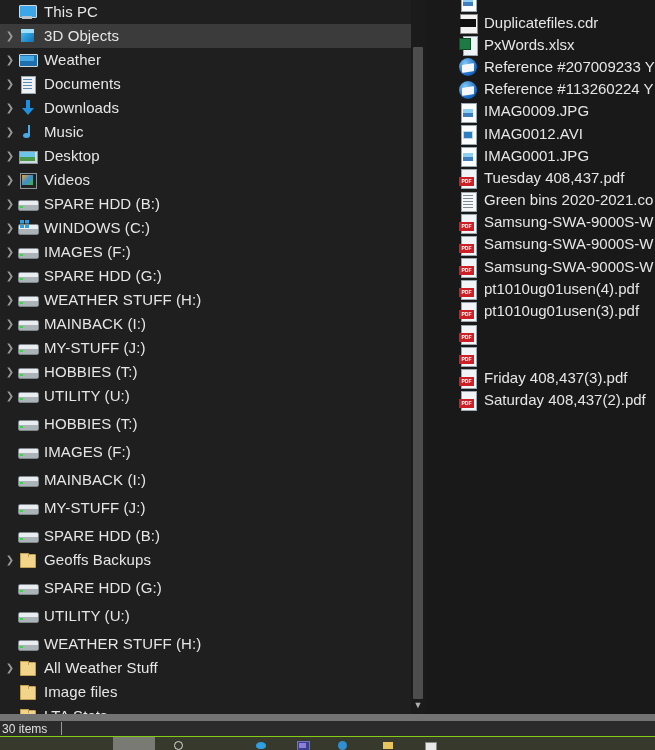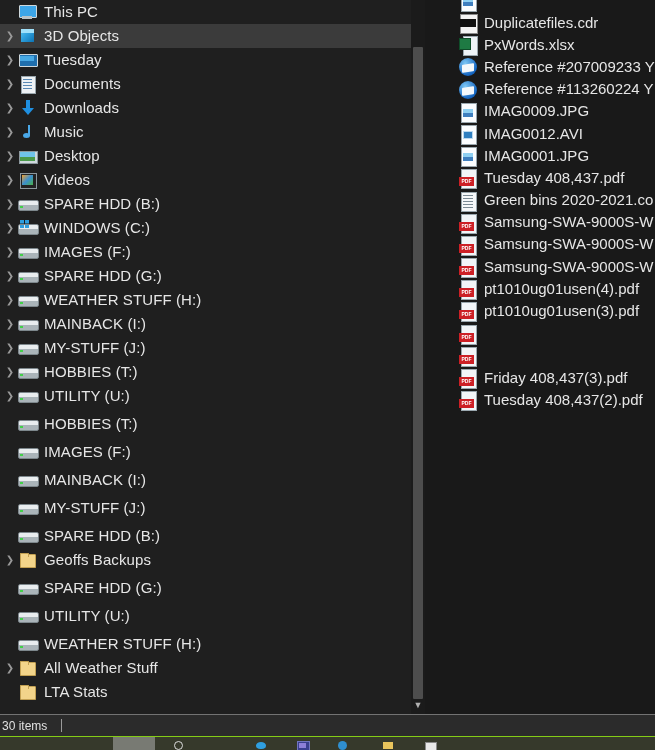--- a/index.html
+++ b/index.html
@@ -153,21 +153,21 @@
 
   
   .file-row.clipped { height: 12px; overflow: hidden; }
   .file-row.clipped .fico { top: -8px; }
 
   
   #statusbar {
     position: absolute; left: 0; top: 714px;
     width: 655px; height: 22px;
     background: #2b2b2b;
-    border-top: 1px solid #737373;
+    border-top: 7px solid #737373;
     display: flex; align-items: center;
     color: #e0e0e0; font-size: 12px;
   }
   #status-items { padding-left: 2px; }
   #status-sep {
     width: 1px; height: 13px; background: #9a9a9a;
     margin-left: 14px;
   }
 
   
@@ -202,21 +202,21 @@
         <span class="nav-label">This PC</span>
       </div>
       <div class="nav-row lvl1 selected">
         <span class="chev">❯</span>
         <span class="ico ic-3d"></span>
         <span class="nav-label">3D Objects</span>
       </div>
       <div class="nav-row lvl1">
         <span class="chev">❯</span>
         <span class="ico ic-desk"></span>
-        <span class="nav-label">Tuesday</span>
+        <span class="nav-label">Weather</span>
       </div>
       <div class="nav-row lvl1">
         <span class="chev">❯</span>
         <span class="ico ic-doc"></span>
         <span class="nav-label">Documents</span>
       </div>
       <div class="nav-row lvl1">
         <span class="chev">❯</span>
         <span class="ico ic-dl"></span>
         <span class="nav-label">Downloads</span>
@@ -331,20 +331,25 @@
       <div class="nav-row lvl0" style="height: 4px;"></div>
       <div class="nav-row lvl0">
         <span class="chev empty">❯</span>
         <span class="ico ic-hdd"></span>
         <span class="nav-label">WEATHER STUFF (H:)</span>
       </div>
       <div class="nav-row lvl1">
         <span class="chev">❯</span>
         <span class="ico ic-folder"></span>
         <span class="nav-label">All Weather Stuff</span>
+      </div>
+      <div class="nav-row lvl1">
+        <span class="chev empty">❯</span>
+        <span class="ico ic-folder"></span>
+        <span class="nav-label">Image files</span>
       </div>
       <div class="nav-row lvl1">
         <span class="chev empty">❯</span>
         <span class="ico ic-folder"></span>
         <span class="nav-label">LTA Stats</span>
       </div>
     </div>
 
   <div id="nav-scrollbar">
     <div id="nav-thumb"></div>
@@ -417,21 +422,21 @@
       </div>
       <div class="file-row">
         <span class="fico f-pdf"></span>
       </div>
       <div class="file-row">
         <span class="fico f-pdf"></span>
         <span class="fname">Friday 408,437(3).pdf</span>
       </div>
       <div class="file-row">
         <span class="fico f-pdf"></span>
-        <span class="fname">Tuesday 408,437(2).pdf</span>
+        <span class="fname">Saturday 408,437(2).pdf</span>
       </div>
     </div>
 
   <div id="statusbar">
     <span id="status-items">30 items</span>
     <span id="status-sep"></span>
   </div>
 
   <div id="taskbar">
     <div id="tb-active"></div>

